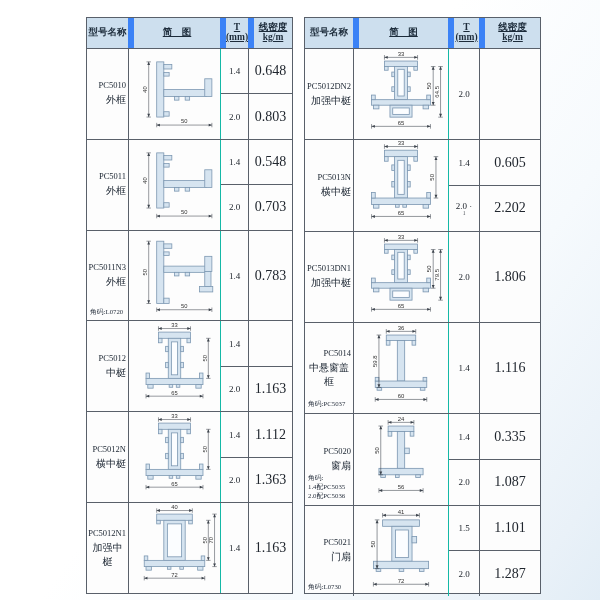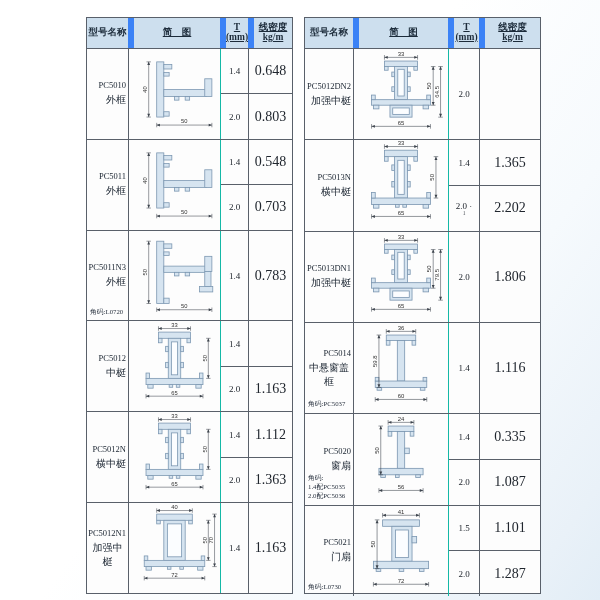--- a/index.html
+++ b/index.html
@@ -548,21 +548,21 @@
               </g>
               <text transform="translate(86,35.5) rotate(-90)" text-anchor="middle" font-size="6.5" fill="#333333">50</text>
             </svg>
           </div>
        <div class="cell pairs">
             <div class="entry">
          <div class="tcell">
            <span>1.4</span>
 
          </div>
-         <div class="dcell">1.365</div>
+         <div class="dcell">0.605</div>
        </div>
             <div class="entry">
          <div class="tcell">
            <span>2.0 ·</span>
            <span class="tsub">1</span>
          </div>
          <div class="dcell">2.202</div>
        </div>
           </div>
         </div>

